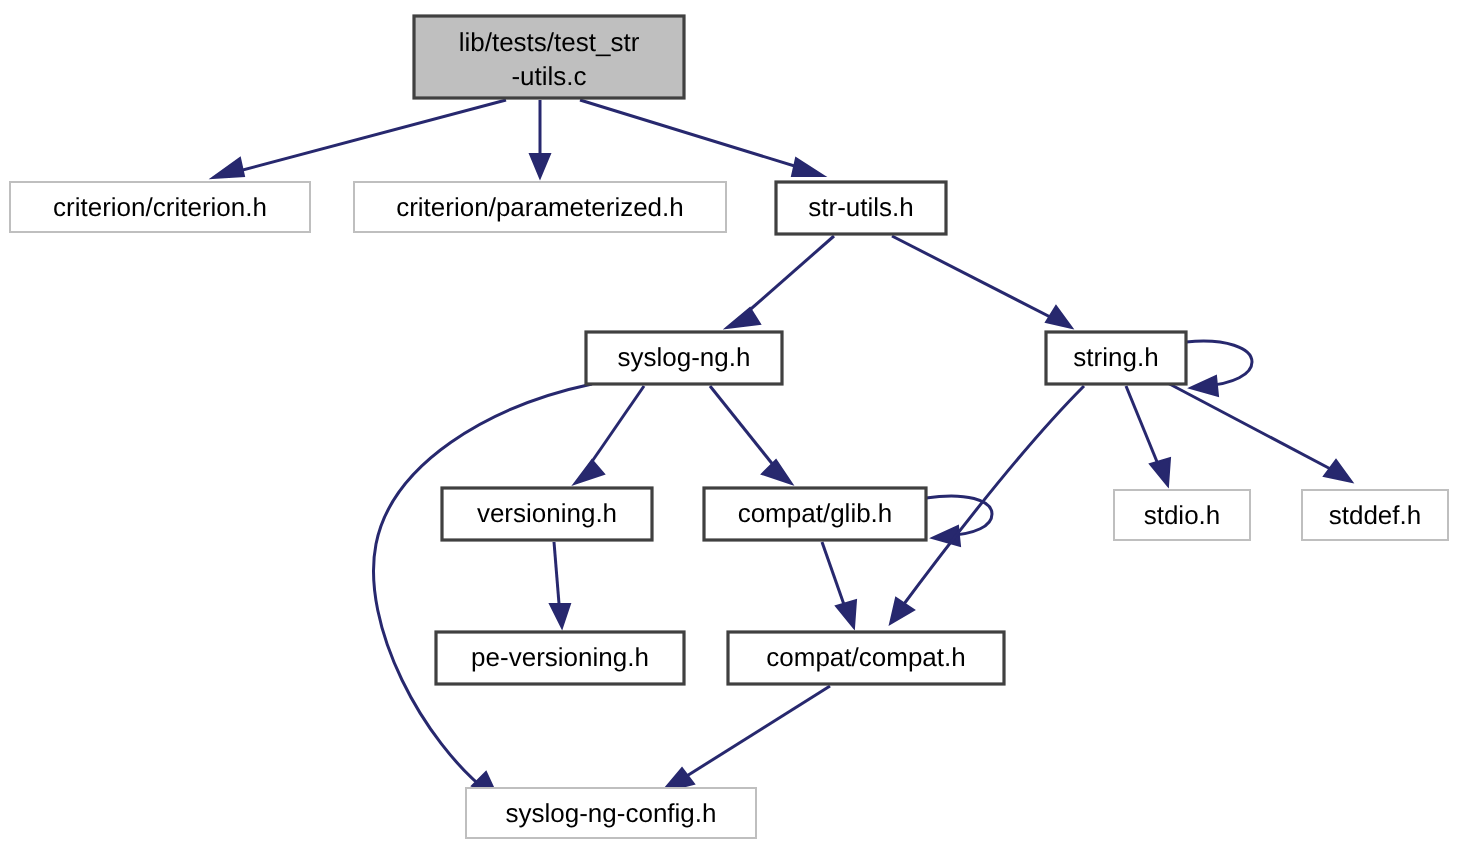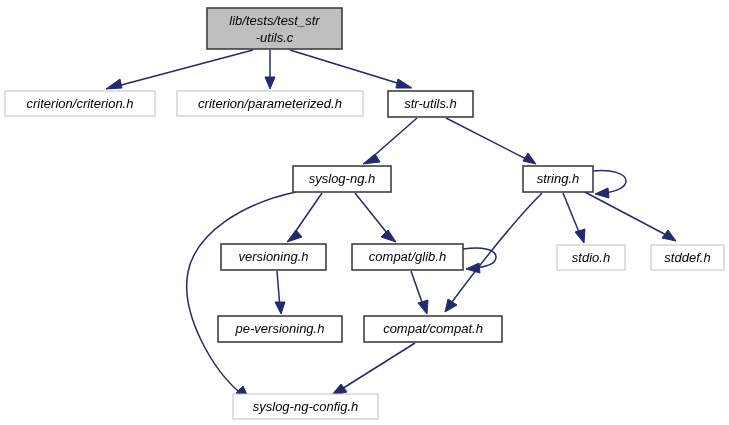--- a/index.html
+++ b/index.html
@@ -11,21 +11,20 @@
     width: 729px;
     height: 425px;
     font-family: "Liberation Sans", sans-serif;
     overflow: hidden;
   }
   #graph-root {
     position: relative;
     width: 729px;
     height: 333px;
     background: #ffffff;
-    font-style: italic;
   }
   svg#dep-graph {
     display: block;
     width: 729px;
     height: 425px;
   }
   .node-box {
     fill: #ffffff;
     stroke: #bfbfbf;
     stroke-width: 1;

